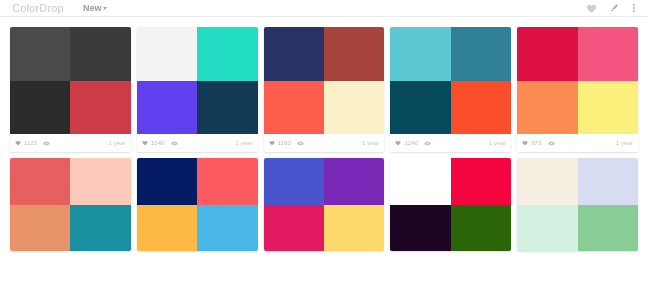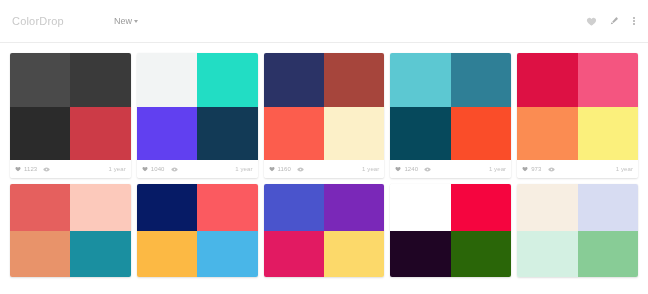--- a/index.html
+++ b/index.html
@@ -19,49 +19,48 @@
   .app {
     width: 648px;
     height: 294px;
     position: relative;
     background: #ffffff;
     box-sizing: border-box;
   }
 
   
   .header {
-    height: 43px;
+    height: 17px;
     background: #ffffff;
     border-bottom: 1px solid #ececec;
     display: flex;
     align-items: center;
     padding: 0 10px 0 12px;
     box-sizing: border-box;
-    gap: 31px;
   }
   .brand {
     font-size: 11px;
     color: #c9c9c9;
     letter-spacing: 0.2px;
     font-weight: 400;
     white-space: nowrap;
   }
   .nav {
     display: flex;
     align-items: center;
     margin-left: 19px;
   }
   .nav-item {
     display: flex;
     align-items: center;
     gap: 2px;
     font-size: 9px;
     color: #ararar;
     color: #9a9a9a;
-    font-weight: 400;
+    font-weight: 700;
     cursor: pointer;
     white-space: nowrap;
   }
   .caret {
     width: 0;
     height: 0;
     border-left: 2.5px solid transparent;
     border-right: 2.5px solid transparent;
     border-top: 3px solid #a8a8a8;
     display: inline-block;

